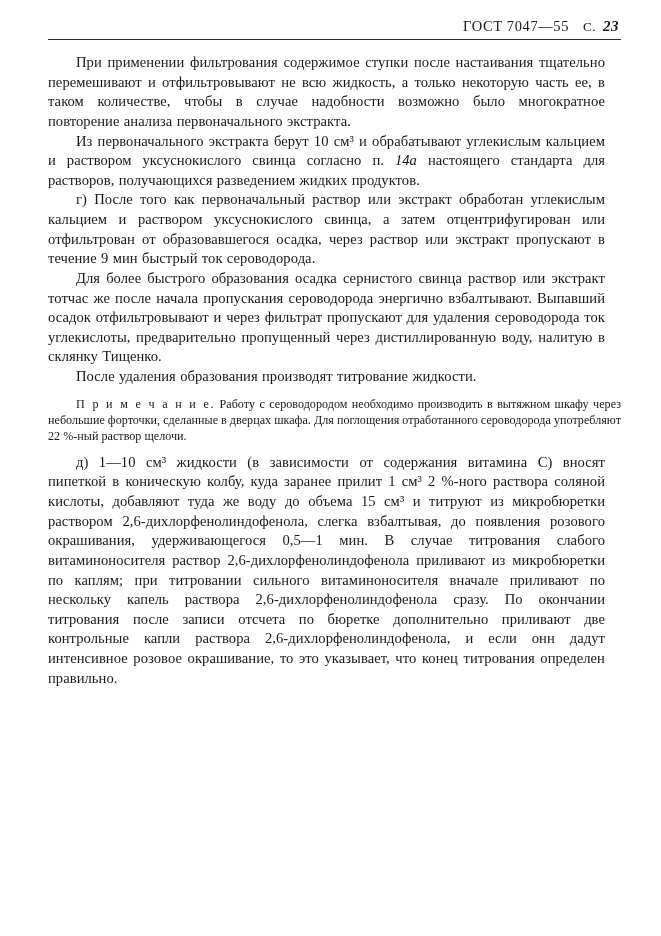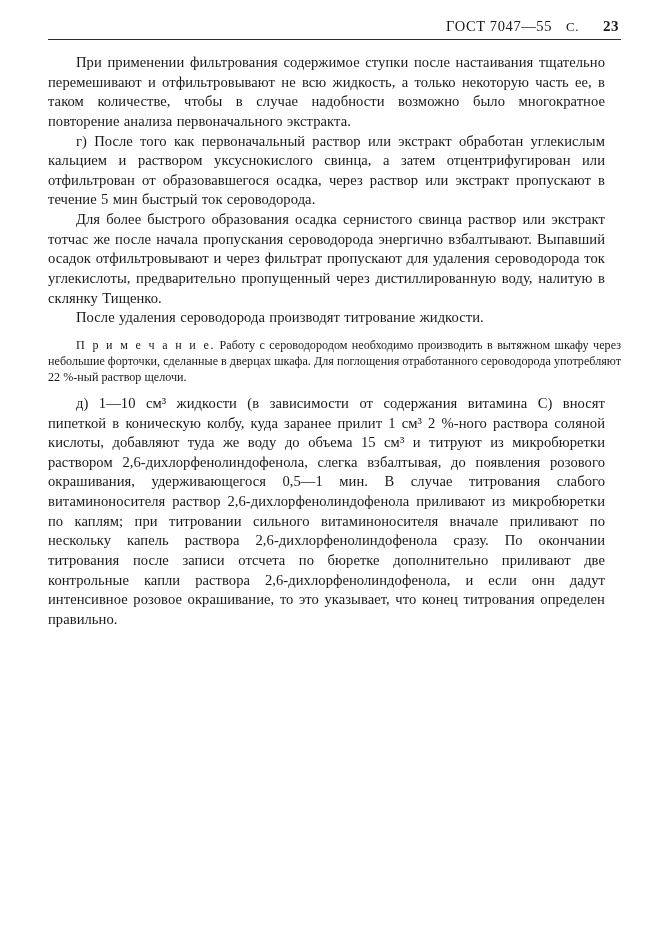--- a/index.html
+++ b/index.html
@@ -34,24 +34,25 @@
   .header .std-no {
     font-size: 14.5px;
     letter-spacing: 0.6px;
   }
   .header .page-marker {
     margin-left: 14px;
     font-size: 13px;
     letter-spacing: 0.5px;
   }
   .header .page-num {
-    margin-left: 24px;
+    margin-left: 7px;
     font-size: 15px;
     font-weight: bold;
     letter-spacing: 0.5px;
+    font-style: italic;
   }
   .rule {
     border: 0;
     border-top: 1px solid #2b2d2f;
     margin: 2px 0 13px 0;
   }
   p.body-text {
     margin: 0 16px 0 0;
     font-size: 14.6px;
     line-height: 1.345;
@@ -88,23 +89,24 @@
 
   <div class="header">
     <span class="std-no">ГОСТ 7047—55</span>
     <span class="page-marker">С.</span>
     <span class="page-num">23</span>
   </div>
 
   <hr class="rule">
 
   <p class="body-text">При применении фильтрования содержимое  ступки  после настаивания тщательно  перемешивают и отфильтровывают не всю жидкость, а только некоторую часть ее, в таком количестве, чтобы в случае надобности возможно было многократное повторение анализа первоначального экстракта.</p>
-  <p class="body-text">г) После того как первоначальный раствор или экстракт обработан углекислым кальцием и раствором уксуснокислого свинца, а затем отцентрифугирован или отфильтрован от образовавшегося осадка, через раствор или экстракт пропускают  в  течение 5 мин быстрый ток сероводорода.</p>
+  <p class="body-text">Из первоначального экстракта берут 10 см³ и  обрабатывают углекислым кальцием и раствором  уксуснокислого свинца согласно п. <span class="ital">14а</span> настоящего стандарта для растворов, получающихся разведением жидких продуктов.</p>
+  <p class="body-text">г) После того как первоначальный раствор или экстракт обработан углекислым кальцием и раствором уксуснокислого свинца, а затем отцентрифугирован или отфильтрован от образовавшегося осадка, через раствор или экстракт пропускают  в  течение 9 мин быстрый ток сероводорода.</p>
   <p class="body-text">Для более быстрого образования  осадка  сернистого  свинца раствор или экстракт тотчас же после начала пропускания сероводорода энергично взбалтывают. Выпавший осадок отфильтровывают и через фильтрат  пропускают  для удаления сероводорода ток углекислоты, предварительно пропущенный через дистиллированную воду, налитую в склянку Тищенко.</p>
-  <p class="body-text">После удаления сероводорода   производят   титрование  жидкости.</p>
+  <p class="body-text">После удаления образования   производят   титрование  жидкости.</p>
 
   <p class="note">
     <span class="lead">П р и м е ч а н и е.</span>
     <span>Работу с сероводородом необходимо производить в вытяжном шкафу  через небольшие форточки, сделанные в дверцах шкафа. Для поглощения отработанного сероводорода употребляют 22 %-ный раствор щелочи.</span>
   </p>
 
   <p class="body-text">д) 1—10 см³ жидкости (в зависимости от содержания витамина С) вносят пипеткой в коническую колбу, куда заранее прилит 1 см³ 2 %-ного раствора соляной кислоты, добавляют туда же воду до объема  15 см³ и титруют из микробюретки  раствором  2,6-дихлорфенолиндофенола, слегка взбалтывая, до появления розового окрашивания, удерживающегося 0,5—1 мин. В случае титрования слабого  витаминоносителя  раствор  2,6-дихлорфенолиндофенола приливают из микробюретки по каплям; при титровании сильного витаминоносителя вначале приливают по нескольку  капель  раствора 2,6-дихлорфенолиндофенола сразу.  По окончании титрования после записи отсчета по  бюретке дополнительно приливают две контрольные капли раствора  2,6-дихлорфенолиндофенола, и если онн дадут интенсивное розовое  окрашивание,  то это указывает, что конец титрования определен правильно.</p>
 
 </div>
 

